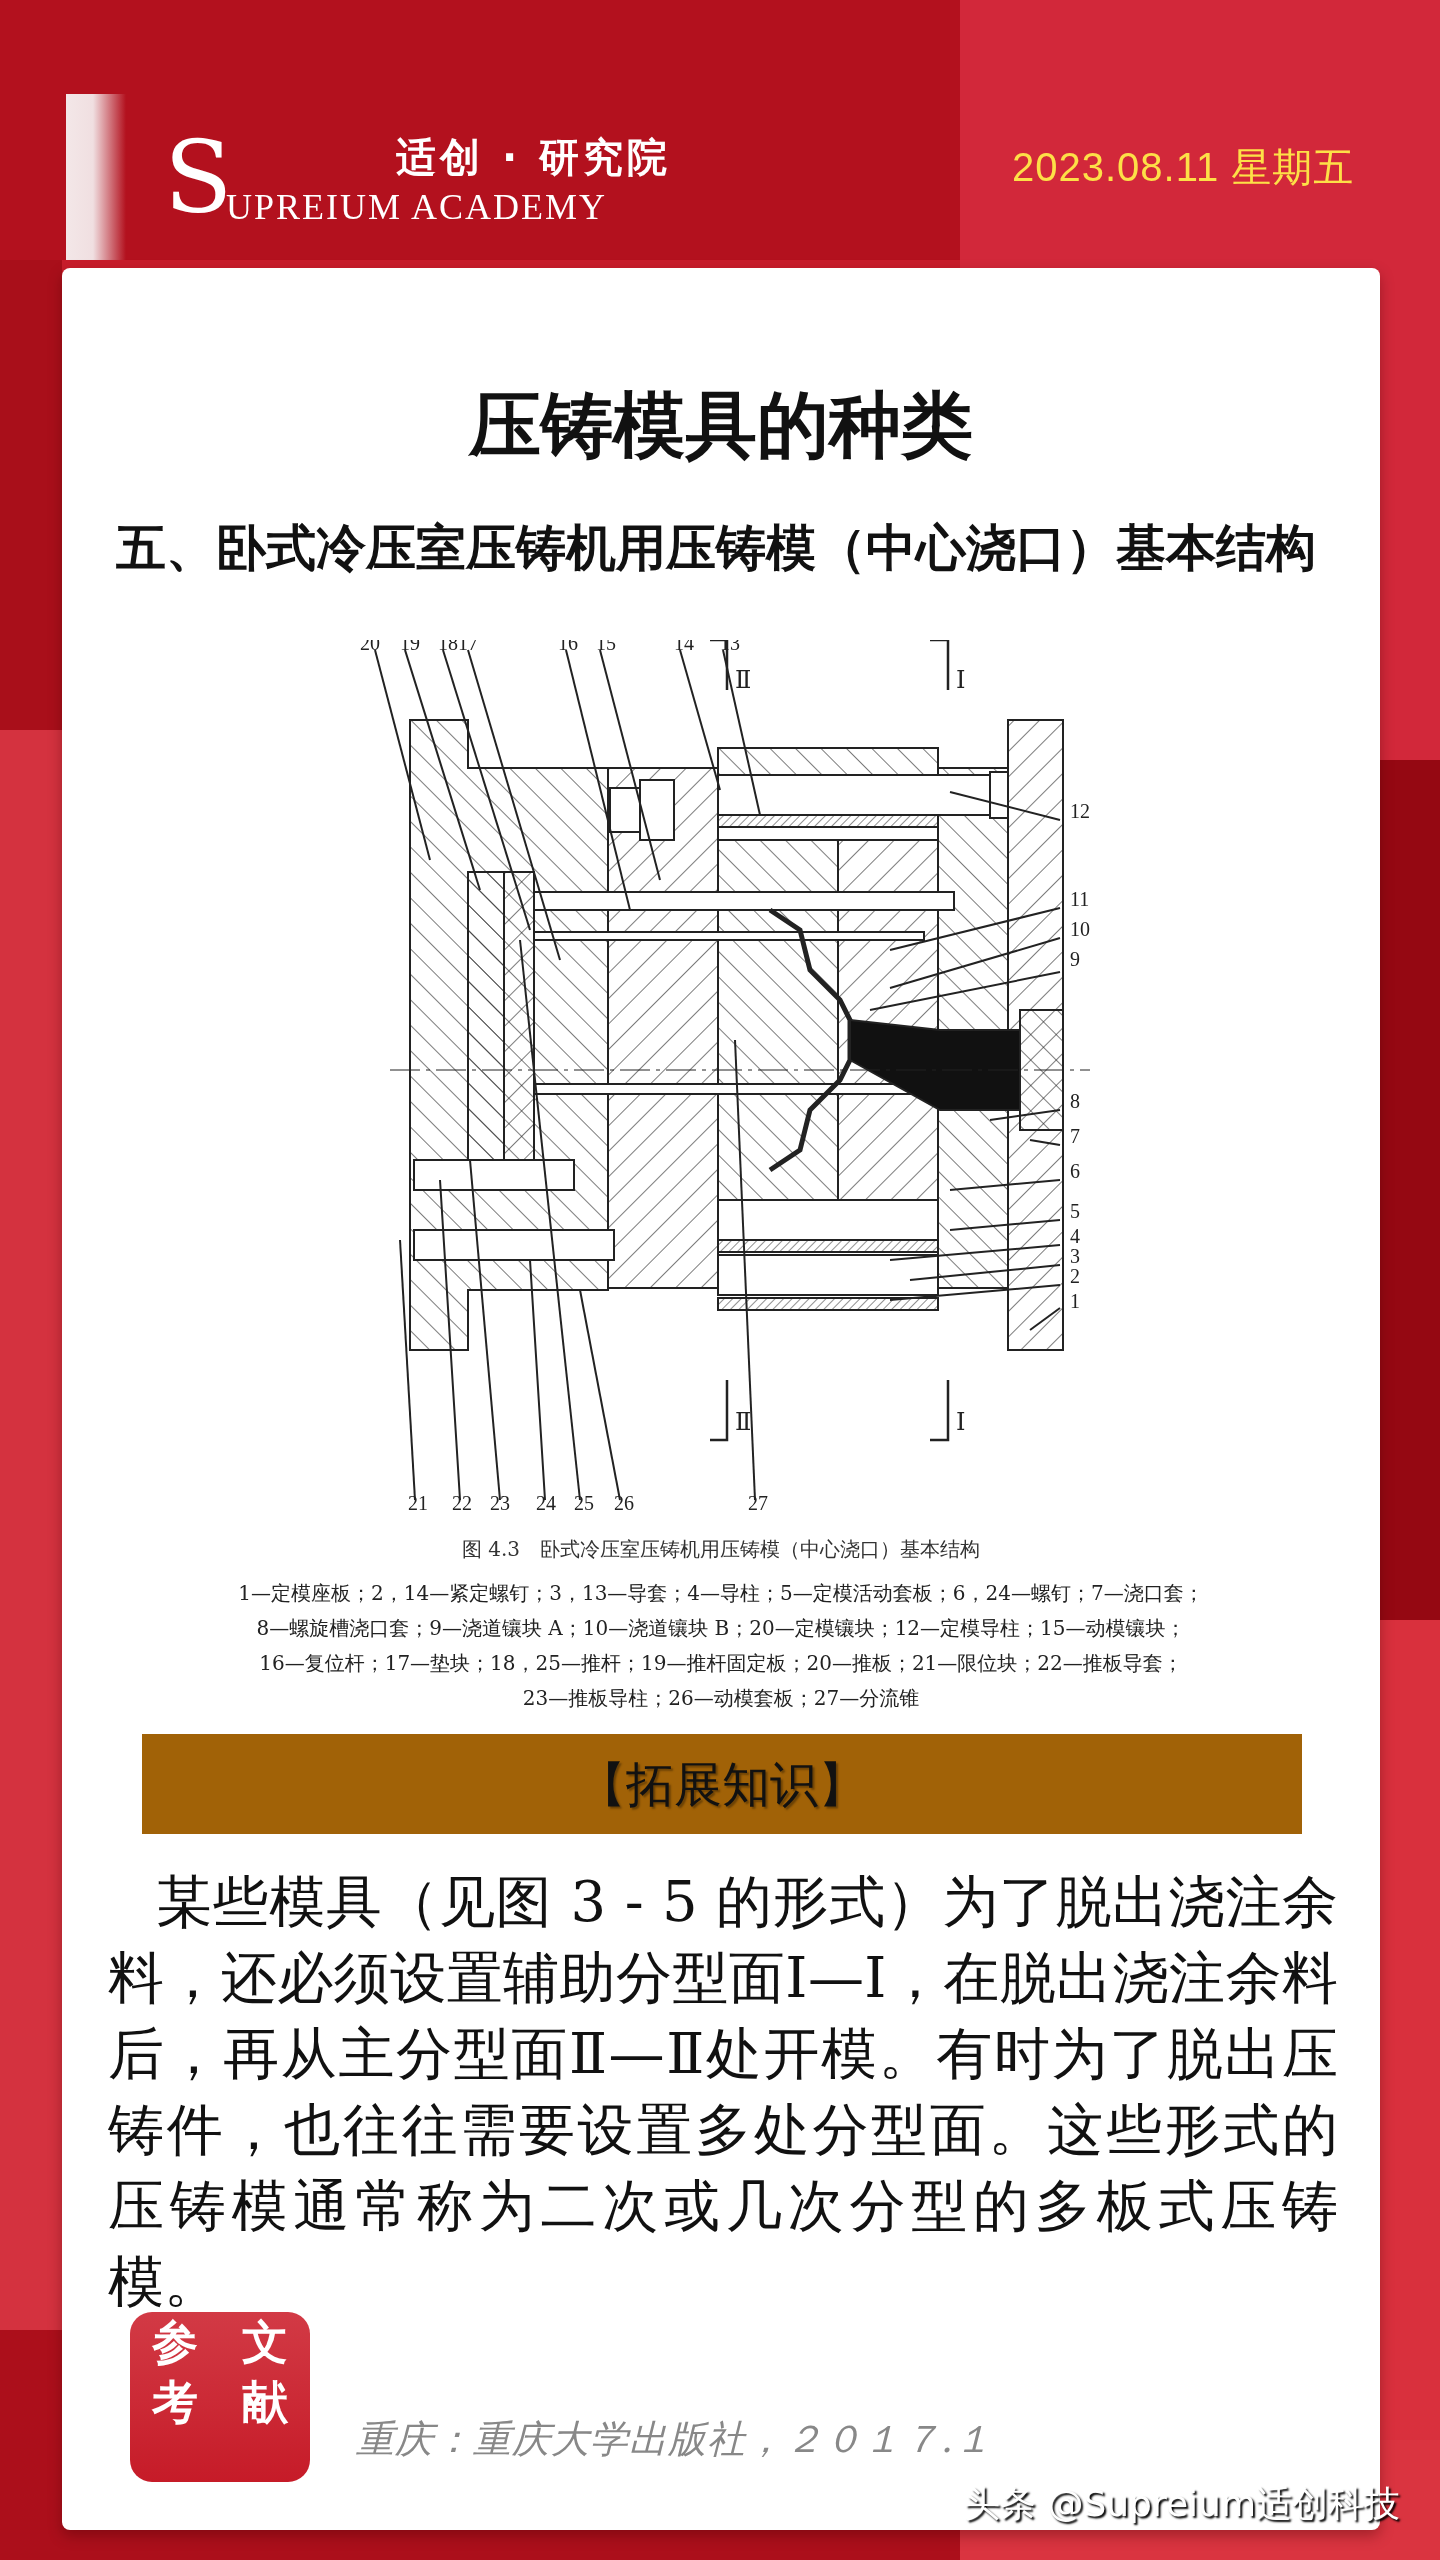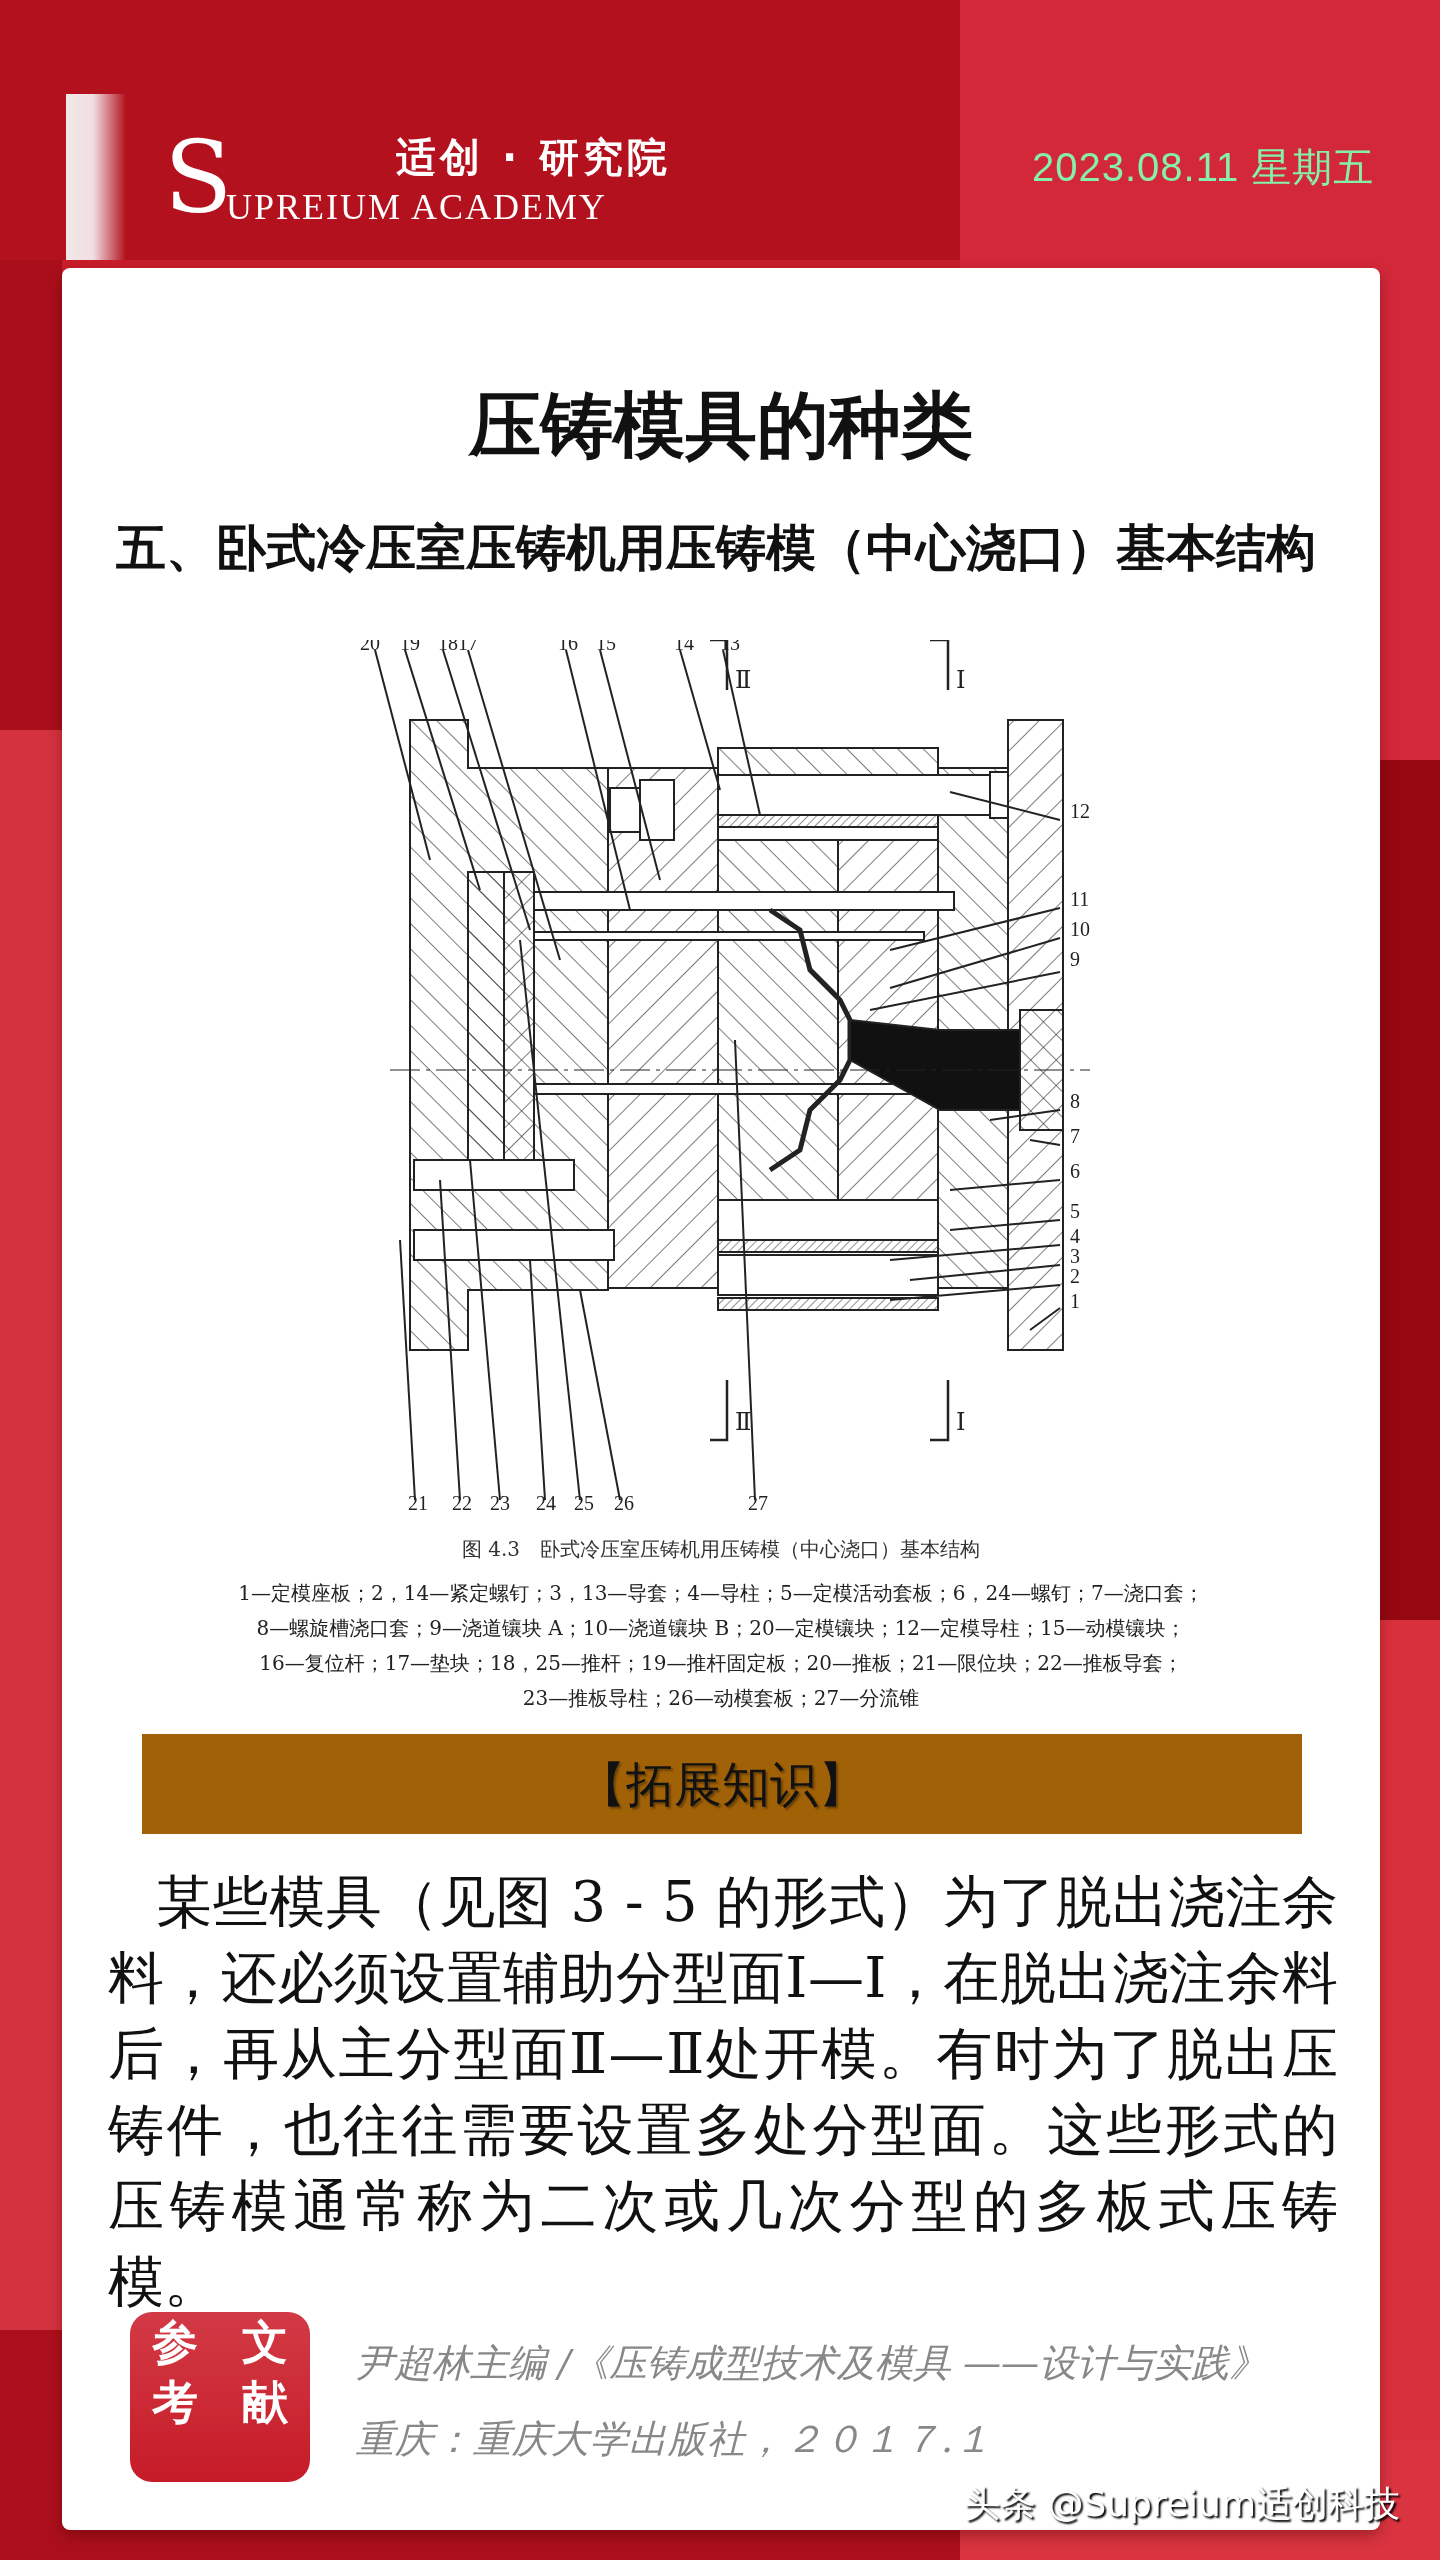--- a/index.html
+++ b/index.html
@@ -31,22 +31,22 @@
   .logo-cn {
     position:absolute; left:396px; top:130px; font-size:40px; color:#fff;
     font-weight:bold; letter-spacing:4px;
   }
   .logo-en {
     position:absolute; left:226px; top:186px;
     font-family:"Liberation Serif","DejaVu Serif",serif;
     font-size:36px; color:#fff; letter-spacing:2px;
   }
   .date {
-    position:absolute; left:1012px; top:140px; color:#86efac; font-size:40px;
-    font-family:"Liberation Sans",sans-serif; letter-spacing:1px;margin-left:20px;
+    position:absolute; left:1012px; top:140px; color:#fde047; font-size:40px;
+    font-family:"Liberation Sans",sans-serif; letter-spacing:1px;
   }
 
   .card {
     position:absolute; left:62px; top:268px; width:1318px; height:2262px;
     background:#fff; border-radius:8px;
     box-shadow:0 6px 14px rgba(60,0,0,0.35);
   }
   .title {
     position:absolute; left:0; width:1318px; top:110px; text-align:center;
     font-size:72px; font-weight:bold; color:#111;
@@ -262,17 +262,16 @@
   </div>
 
   <div class="body-text">
     <p>某些模具（见图 3 - 5 的形式）为了脱出浇注余料，还必须设置辅助分型面Ⅰ—Ⅰ，在脱出浇注余料后，再从主分型面Ⅱ—Ⅱ处开模。有时为了脱出压铸件，也往往需要设置多处分型面。这些形式的压铸模通常称为二次或几次分型的多板式压铸模。</p>
   </div>
 
   <div class="ref-badge">
     <span>参考</span>
     <span>文献</span>
   </div>
-  <div class="ref-line ref-1">尹超林主编 /《压铸成型技术及模具 ——设计与实践》</div>
   <div class="ref-line ref-2">重庆：重庆大学出版社，２０１７.１</div>
 </div>
 
 <div class="watermark">头条 @Supreium适创科技</div>
 
 </body></html>

